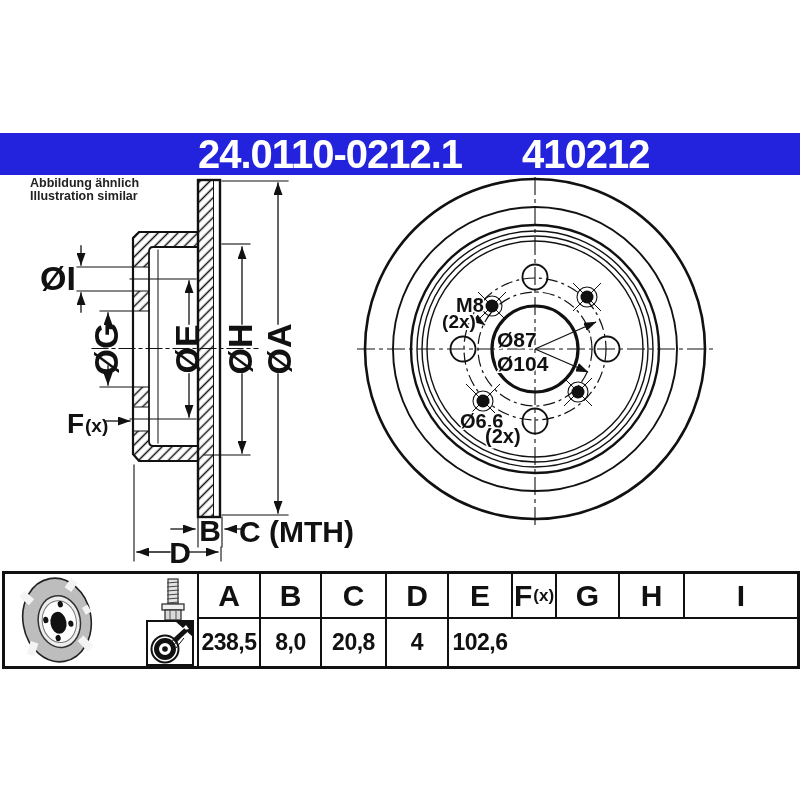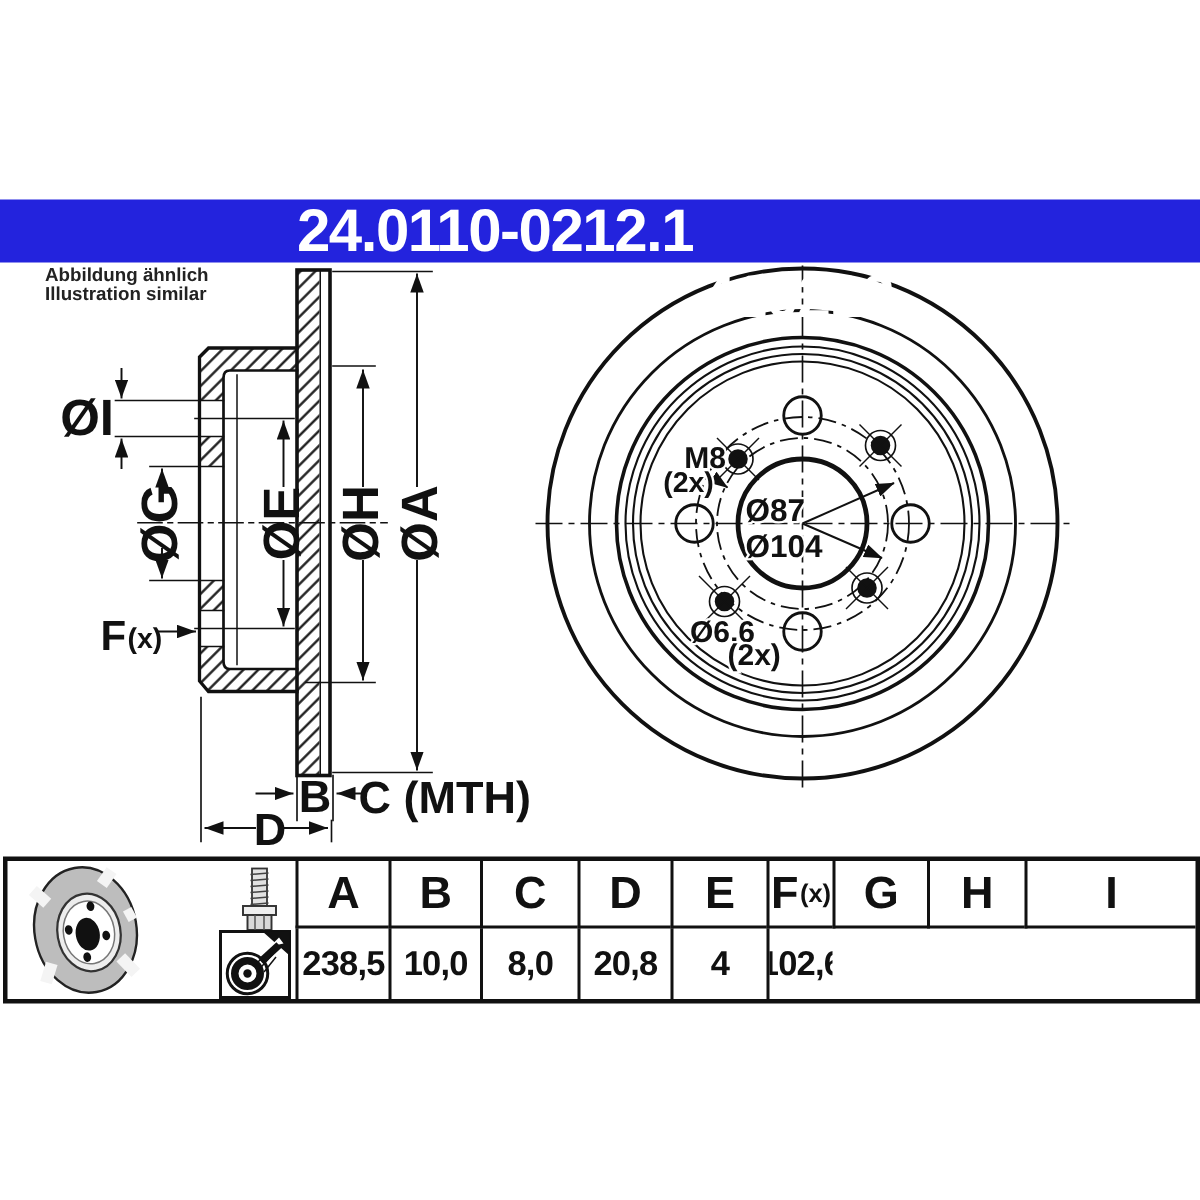--- a/index.html
+++ b/index.html
@@ -1,21 +1,21 @@
 <!DOCTYPE html>
 <html><head>
 <meta charset="utf-8">
 <style>
   html,body{margin:0;padding:0;background:#fff;}
   body{width:800px;height:800px;position:relative;overflow:hidden;
        font-family:"Liberation Sans",sans-serif;color:#111;}
   .bluebar{position:absolute;left:0;top:133px;width:800px;height:42px;background:#2323dd;}
   .bluebar span{position:absolute;top:0;height:26px;line-height:42px;color:#fff;
        font-weight:bold;font-size:40px;letter-spacing:-1px;white-space:nowrap;}
-  .pn1{left:198px;} .pn2{left:468px;margin-top:44px;}
+  .pn1{left:198px;} .pn2{left:522px;}
   .note{position:absolute;left:30px;top:177px;font-size:12.5px;font-weight:bold;line-height:13px;color:#222;}
   svg.draw{position:absolute;left:0;top:0;}
   
   .spec{position:absolute;left:2px;top:571px;width:792px;height:92px;border:3px solid #111;
         display:grid;grid-template-columns:192px 62px 61px 65px 62px 64px 44px 63px 65px auto;
         grid-template-rows:45px auto;background:#fff;}
   .cell{border-left:2.5px solid #111;display:flex;align-items:center;justify-content:center;overflow:hidden;}
   .hed{border-bottom:2.5px solid #111;font-weight:bold;font-size:30px;}
   .val{font-weight:bold;font-size:23px;letter-spacing:-0.5px;text-align:center;}
   .iconcell{grid-row:1/3;border-left:none;position:relative;}
@@ -279,23 +279,20 @@
       <span>H</span>
     </div>
   <div class="cell hed">
       <span>I</span>
     </div>
 
   <div class="cell val">
       <span>238,5</span>
     </div>
   <div class="cell val">
-      <span>10,0</span>
-    </div>
-  <div class="cell val">
       <span>8,0</span>
     </div>
   <div class="cell val">
       <span>20,8</span>
     </div>
   <div class="cell val">
       <span>4</span>
     </div>
   <div class="cell val">
       <span>102,6</span>

